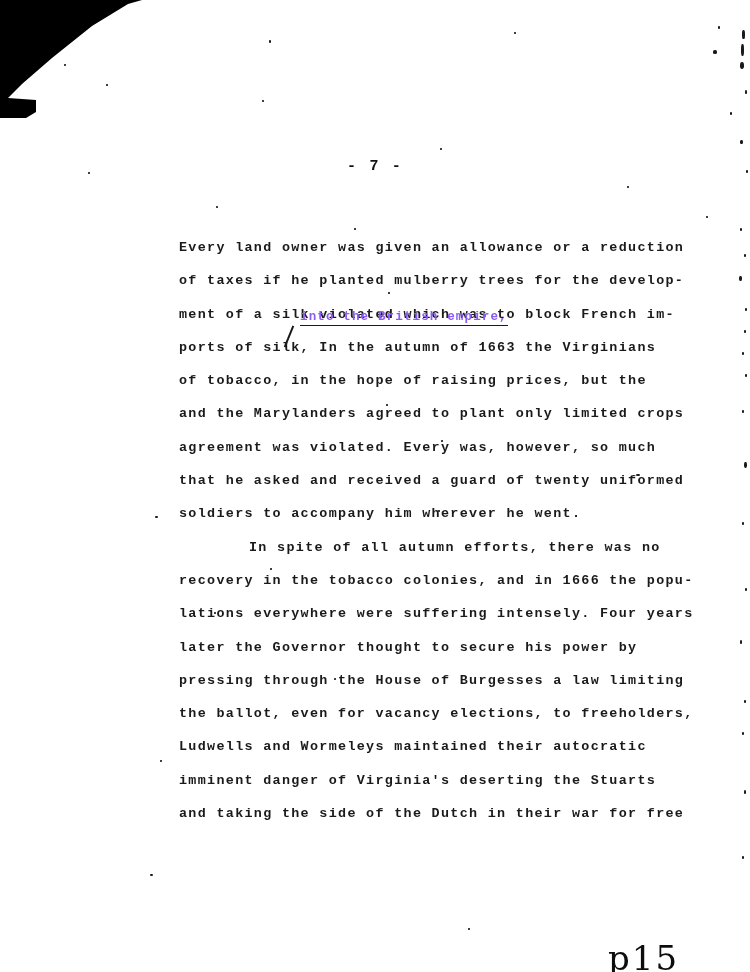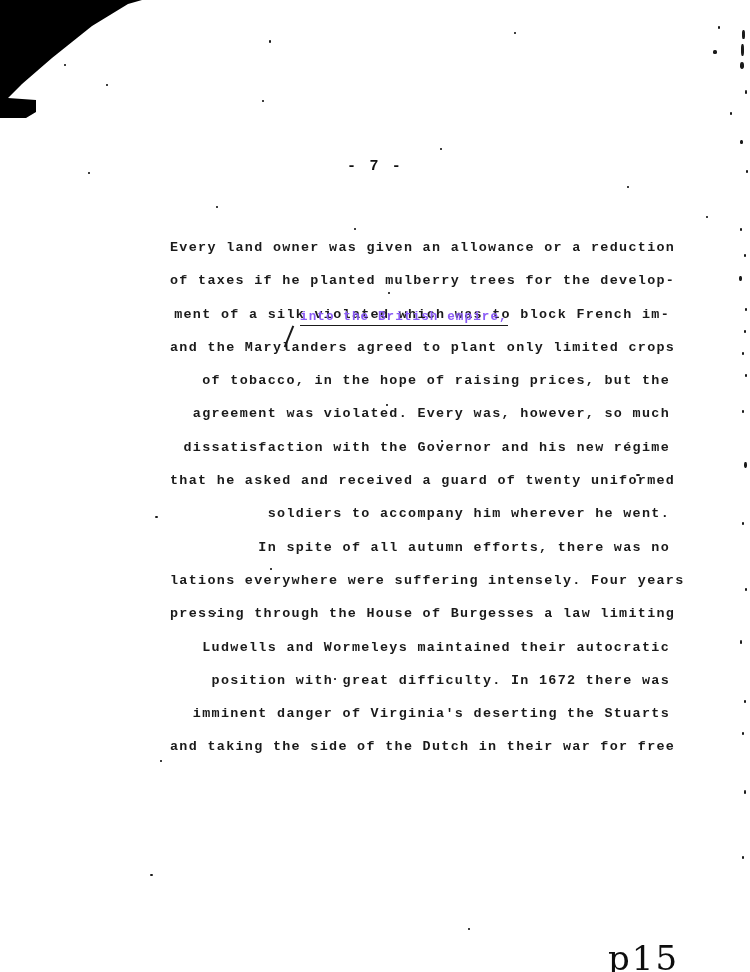--- a/index.html
+++ b/index.html
@@ -40,23 +40,22 @@
     font-size: 15px;
     font-weight: bold;
     letter-spacing: 2.2px;
     color: #111111;
   }
 
   
   .body-text {
     position: absolute;
     top: 231px;
-    left: 170px;
+    left: 179px;
     width: 500px;
-    text-align: right;
   }
 
   .tline {
     position: relative;
     height: 33.3px;
     line-height: 33.3px;
     font-size: 13.4px;
     letter-spacing: 1.32px;
     white-space: pre;
     color: #1a1a1a;
@@ -120,32 +119,34 @@
 
   <div class="corner-fold"></div>
 
   <div class="page-header">- 7 -</div>
 
   <div class="body-text">
 
     <div class="tline">Every land owner was given an allowance or a reduction</div>
     <div class="tline">of taxes if he planted mulberry trees for the develop-</div>
     <div class="tline">ment of a silk violated which was to block French im-</div>
+    <div class="tline">ports of silk, In the autumn of 1663 the Virginians</div>
+    <div class="tline">of tobacco, in the hope of raising prices, but the</div>
     <div class="tline">and the Marylanders agreed to plant only limited crops</div>
-    <div class="tline">of tobacco, in the hope of raising prices, but the</div>
     <div class="tline">agreement was violated. Every was, however, so much</div>
-    <div class="tline">dissatisfaction with the Governor and his new régime</div>
     <div class="tline">that he asked and received a guard of twenty uniformed</div>
     <div class="tline">soldiers to accompany him wherever he went.</div>
 
     <div class="tline indent">In spite of all autumn efforts, there was no</div>
+    <div class="tline">recovery in the tobacco colonies, and in 1666 the popu-</div>
     <div class="tline">lations everywhere were suffering intensely. Four years</div>
+    <div class="tline">later the Governor thought to secure his power by</div>
     <div class="tline">pressing through the House of Burgesses a law limiting</div>
+    <div class="tline">the ballot, even for vacancy elections, to freeholders,</div>
     <div class="tline">Ludwells and Wormeleys maintained their autocratic</div>
-    <div class="tline">position with great difficulty. In 1672 there was</div>
     <div class="tline">imminent danger of Virginia's deserting the Stuarts</div>
     <div class="tline">and taking the side of the Dutch in their war for free</div>
   </div>
 
   <div class="insertion">into the British empire,</div>
   <div class="caret-mark"></div>
 
   <div class="pencil-note">p15</div>
 
   <div class="speck" style="left:269px;  top:40px;  width:2px; height:3px;"></div>

